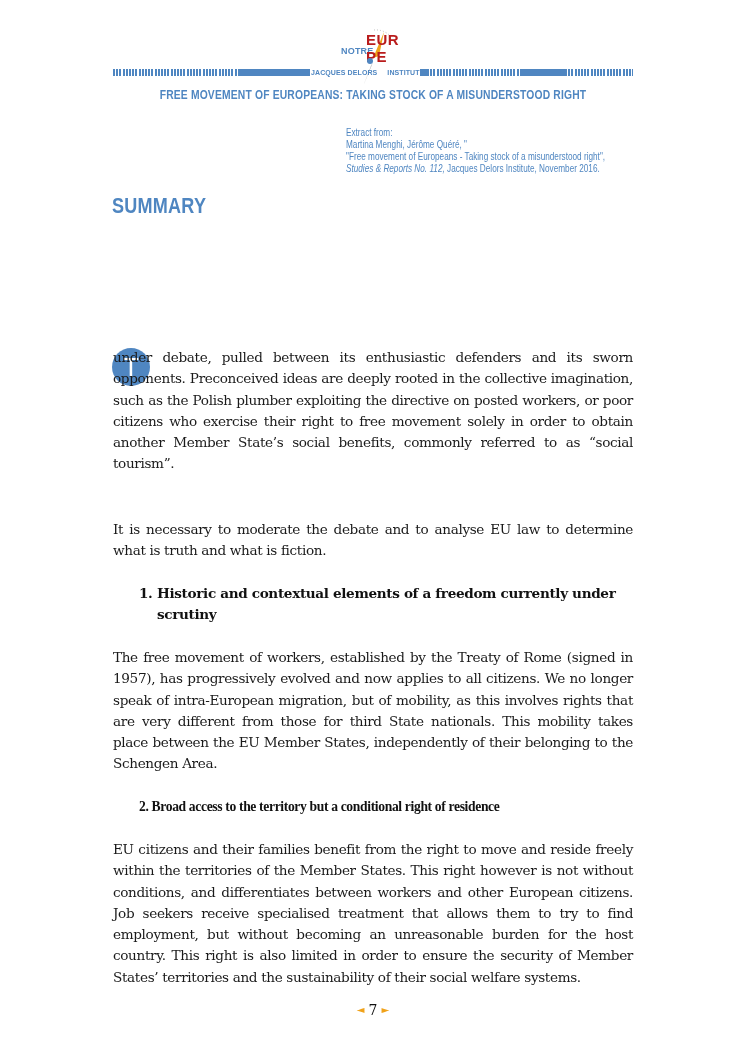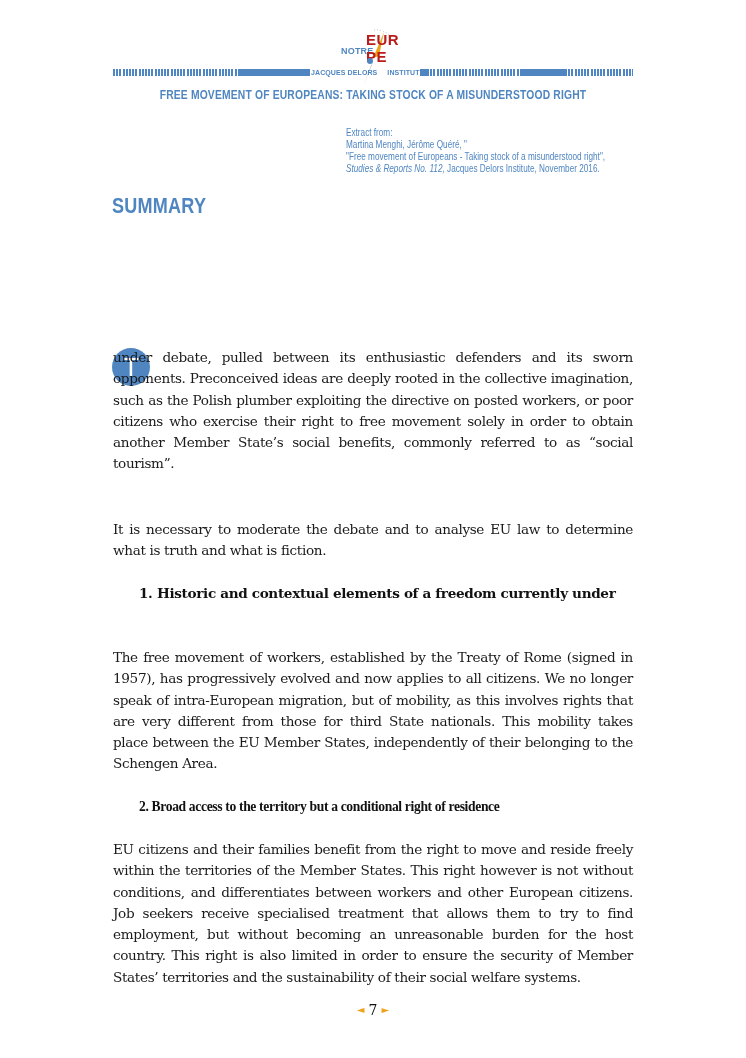--- a/index.html
+++ b/index.html
@@ -76,20 +76,21 @@
 
 <div class="abs dropcap">T</div>
 <div class="abs body-text p1">
   <span>under debate, pulled between its enthusiastic defenders and its sworn opponents. Preconceived ideas are deeply rooted in the collective imagination, such as the Polish plumber exploiting the directive on posted workers, or poor citizens who exercise their right to free movement solely in order to obtain another Member State’s social benefits, commonly referred to as “social tourism”.</span>
 </div>
 
 <div class="abs body-text" style="top:519px">It is necessary to moderate the debate and to analyse EU law to determine what is truth and what is fiction.</div>
 
 <div class="abs heading h1">
   <span class="num">1.</span><span>Historic and contextual elements of a freedom currently under</span>
+  <span class="rest indent">scrutiny</span>
 </div>
 <div class="abs body-text" style="top:647px">The free movement of workers, established by the Treaty of Rome (signed in 1957), has progressively evolved and now applies to all citizens. We no longer speak of intra-European migration, but of mobility, as this involves rights that are very different from those for third State nationals. This mobility takes place between the EU Member States, independently of their belonging to the Schengen Area.</div>
 
 <div class="abs heading h2">
   <span>2.</span>
   <span>Broad access to the territory but a conditional right of residence</span>
 </div>
 <div class="abs body-text" style="top:839px">EU citizens and their families benefit from the right to move and reside freely within the territories of the Member States. This right however is not without conditions, and differentiates between workers and other European citizens. Job seekers receive specialised treatment that allows them to try to find employment, but without becoming an unreasonable burden for the host country. This right is also limited in order to ensure the security of Member States’ territories and the sustainability of their social welfare systems.</div>
 
 <div class="abs pagenum">

